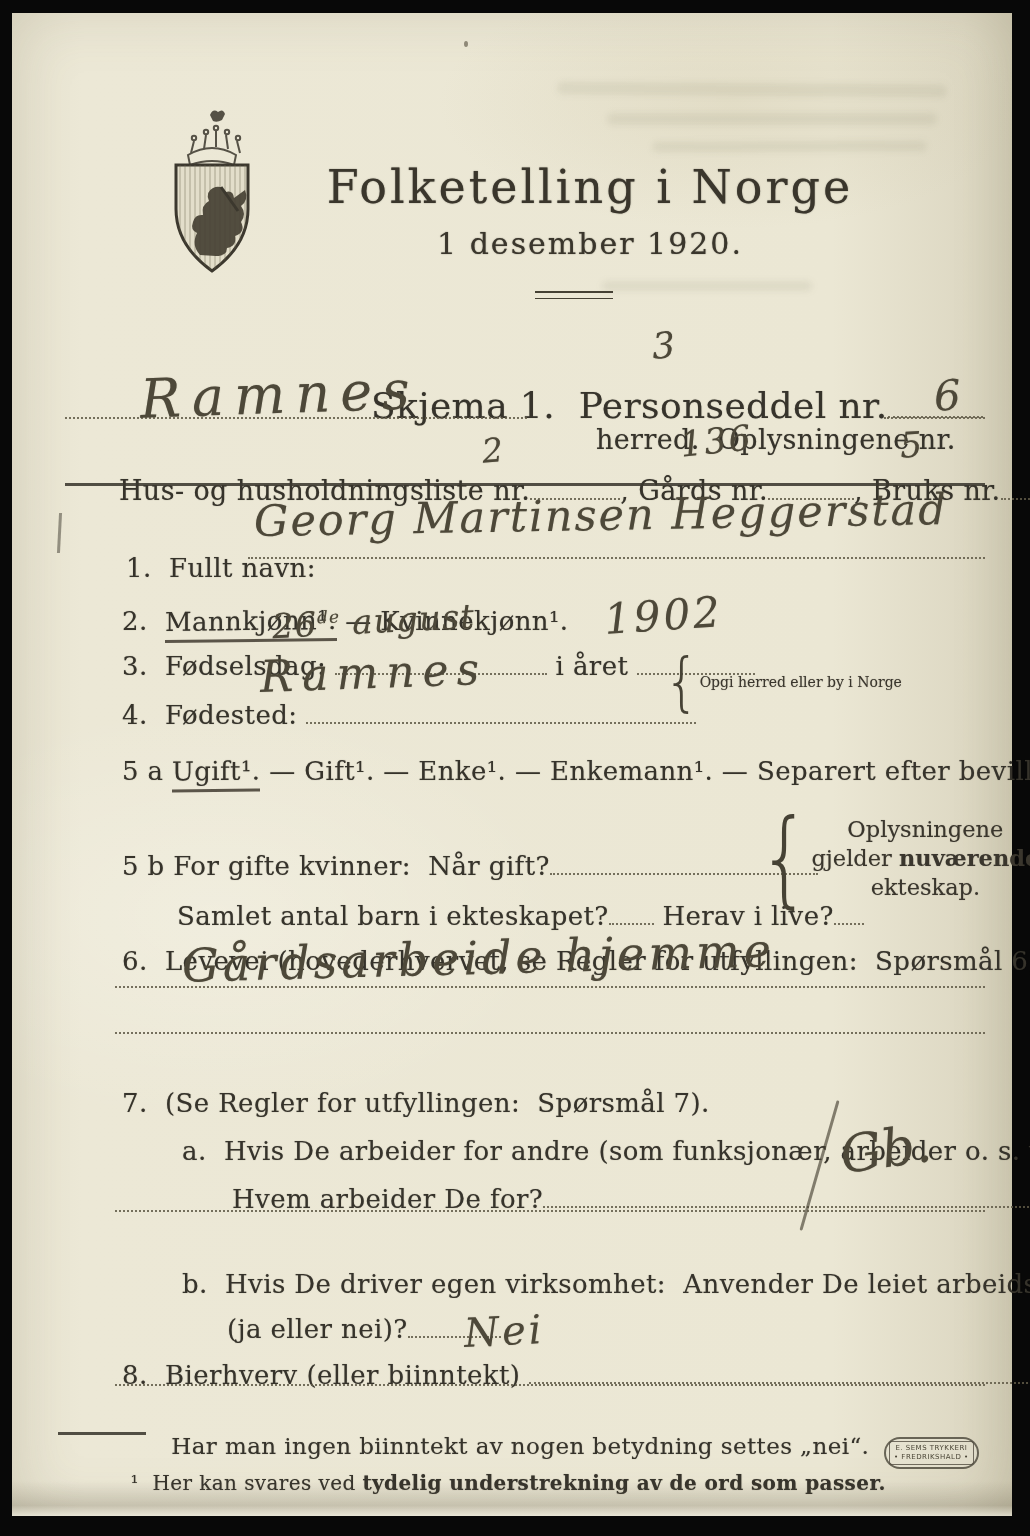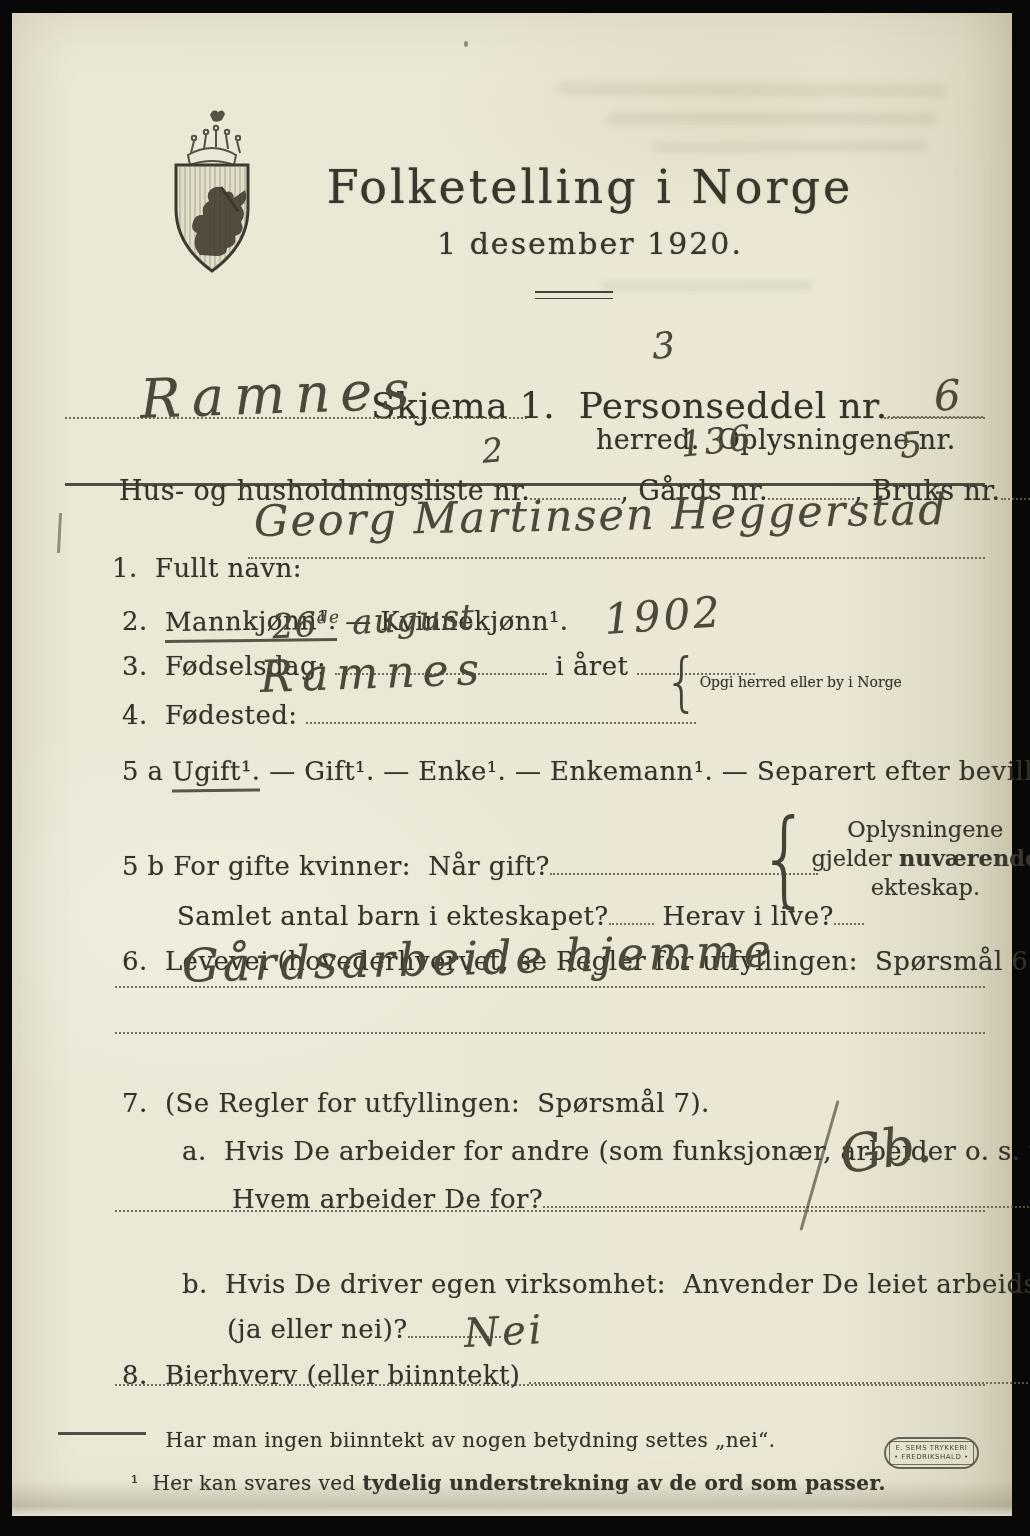--- a/index.html
+++ b/index.html
@@ -100,21 +100,21 @@
     <div class="row" style="left:53px;top:427px;font-size:27px;">
       <span>Hus- og husholdningsliste nr.</span><span class="fill" style="width:90px;"></span><span>, Gårds nr.</span><span class="fill" style="width:86px;"></span><span>, Bruks nr.</span><span class="fill" style="width:92px;"></span>
     </div>
     <div class="hw" style="left:470px;top:418px;font-size:33px;transform:rotate(-5deg);">2</div>
     <div class="hw" style="left:668px;top:408px;font-size:35px;transform:rotate(-6deg);letter-spacing:2px;">136</div>
     <div class="hw" style="left:888px;top:412px;font-size:35px;transform:rotate(-4deg);">5</div>
 
     <div class="rule-thick" style="left:53px;top:470px;width:920px;height:3px;"></div>
     <div style="position:absolute;left:46px;top:500px;width:3px;height:40px;background:rgba(60,55,45,.5);transform:rotate(3deg);"></div>
 
-    <div class="row" style="left:48px;top:506px;">
+    <div class="row" style="left:62px;top:506px;">
       <span>1.  Fullt navn:</span>
     </div>
     <div class="dline" style="left:236px;top:544px;width:737px;"></div>
     <div class="hw" style="left:242px;top:477px;font-size:43px;letter-spacing:2px;transform:rotate(-1deg);">Georg Martinsen Heggerstad</div>
 
     <div class="row" style="left:58px;top:559px;">
       <span>2.  </span><span class="uhand">Mannkjønn¹.</span><span> — Kvinnekjønn¹.</span>
     </div>
 
     <div class="row" style="left:58px;top:604px;">
@@ -172,21 +172,21 @@
     <div class="row" style="left:163px;top:1267px;">
       <span>(ja eller nei)?</span><span class="fill" style="width:93px;"></span>
     </div>
 
     <div class="row" style="left:58px;top:1313px;">
       <span>8.  Bierhverv (eller biinntekt) </span><span class="fill" style="width:515px;"></span>
     </div>
     <div class="hw" style="left:452px;top:1295px;font-size:40px;letter-spacing:3px;transform:rotate(-3deg);">Nei</div>
 
     <div class="dline" style="left:103px;top:1371px;width:870px;"></div>
-    <div class="row" style="left:113px;top:1390px;font-size:20px;">
+    <div class="row" style="left:113px;top:1390px;font-size:23px;">
       <span>Har man ingen biinntekt av nogen betydning settes „nei“.</span>
     </div>
     <div class="rule-thick" style="left:46px;top:1419px;width:88px;height:2.5px;"></div>
     <div class="row" style="left:78px;top:1433px;font-size:20px;">
       <span>¹  </span><span>Her kan svares ved </span><b>tydelig understrekning av de ord som passer.</b>
     </div>
     <div class="stamp" style="left:872px;top:1424px;border-radius:16px;">
       <div class="stamp-inner"><span>E. SEMS TRYKKERI</span><br><span>• FREDRIKSHALD •</span></div>
     </div>
 

